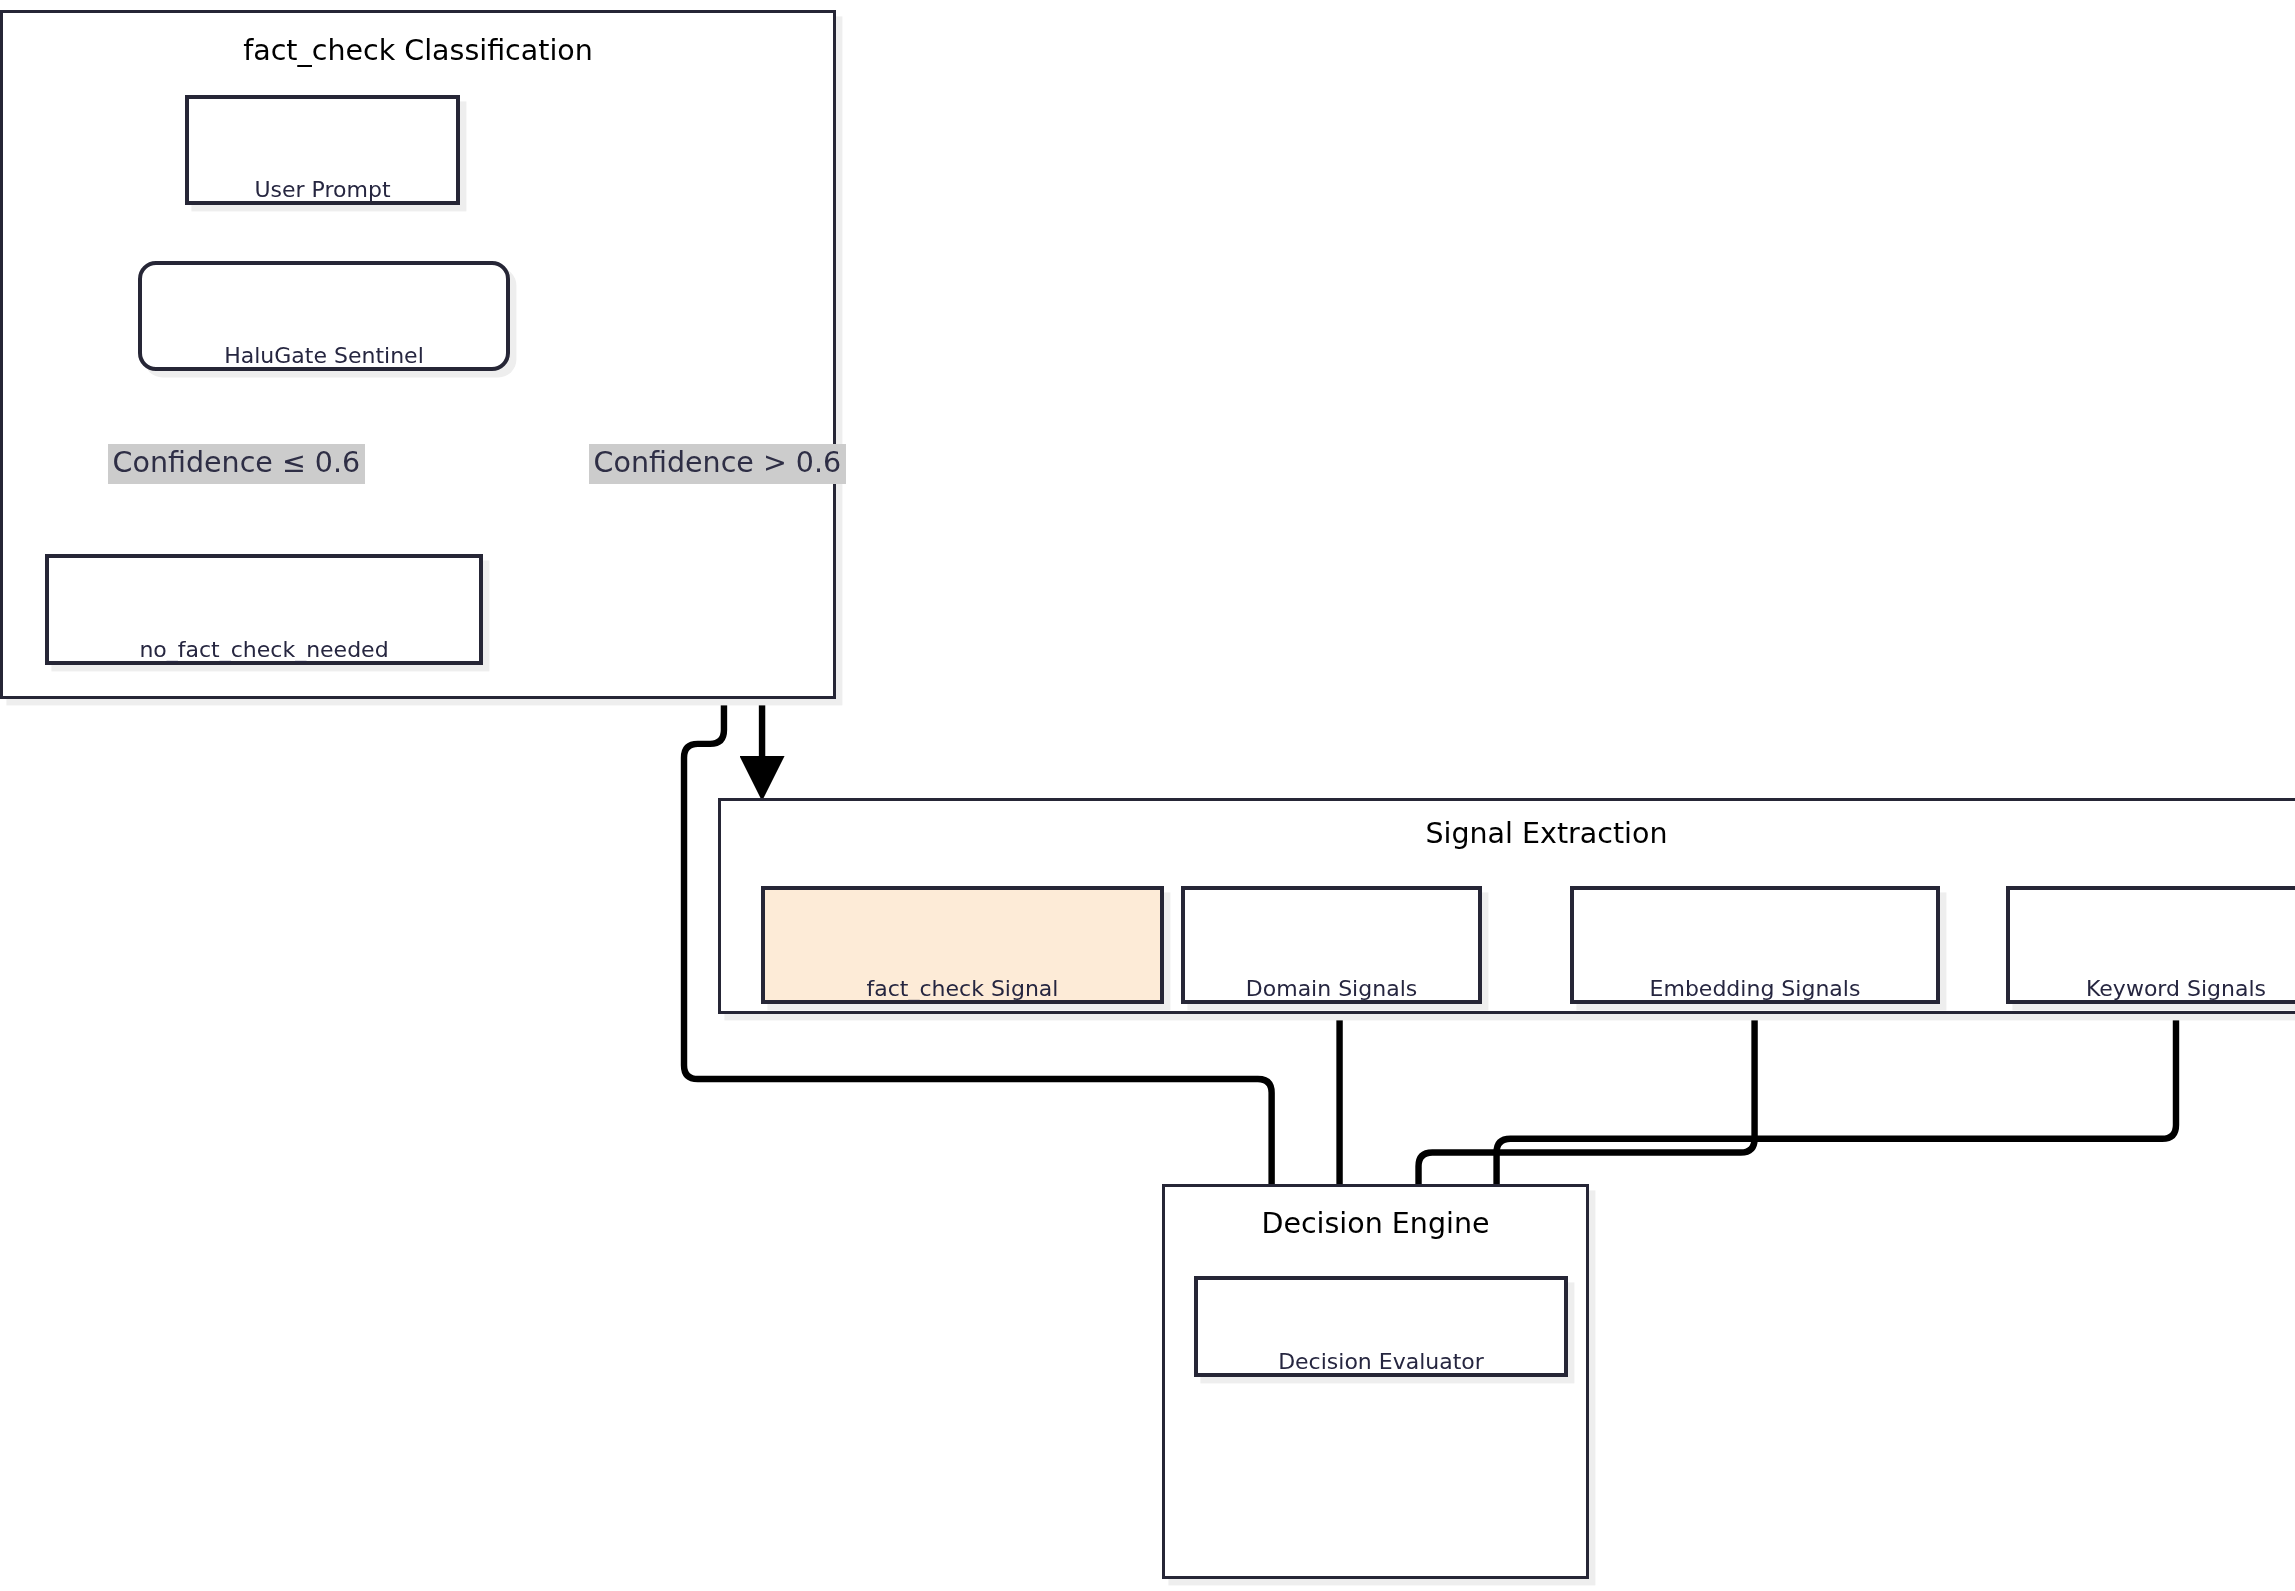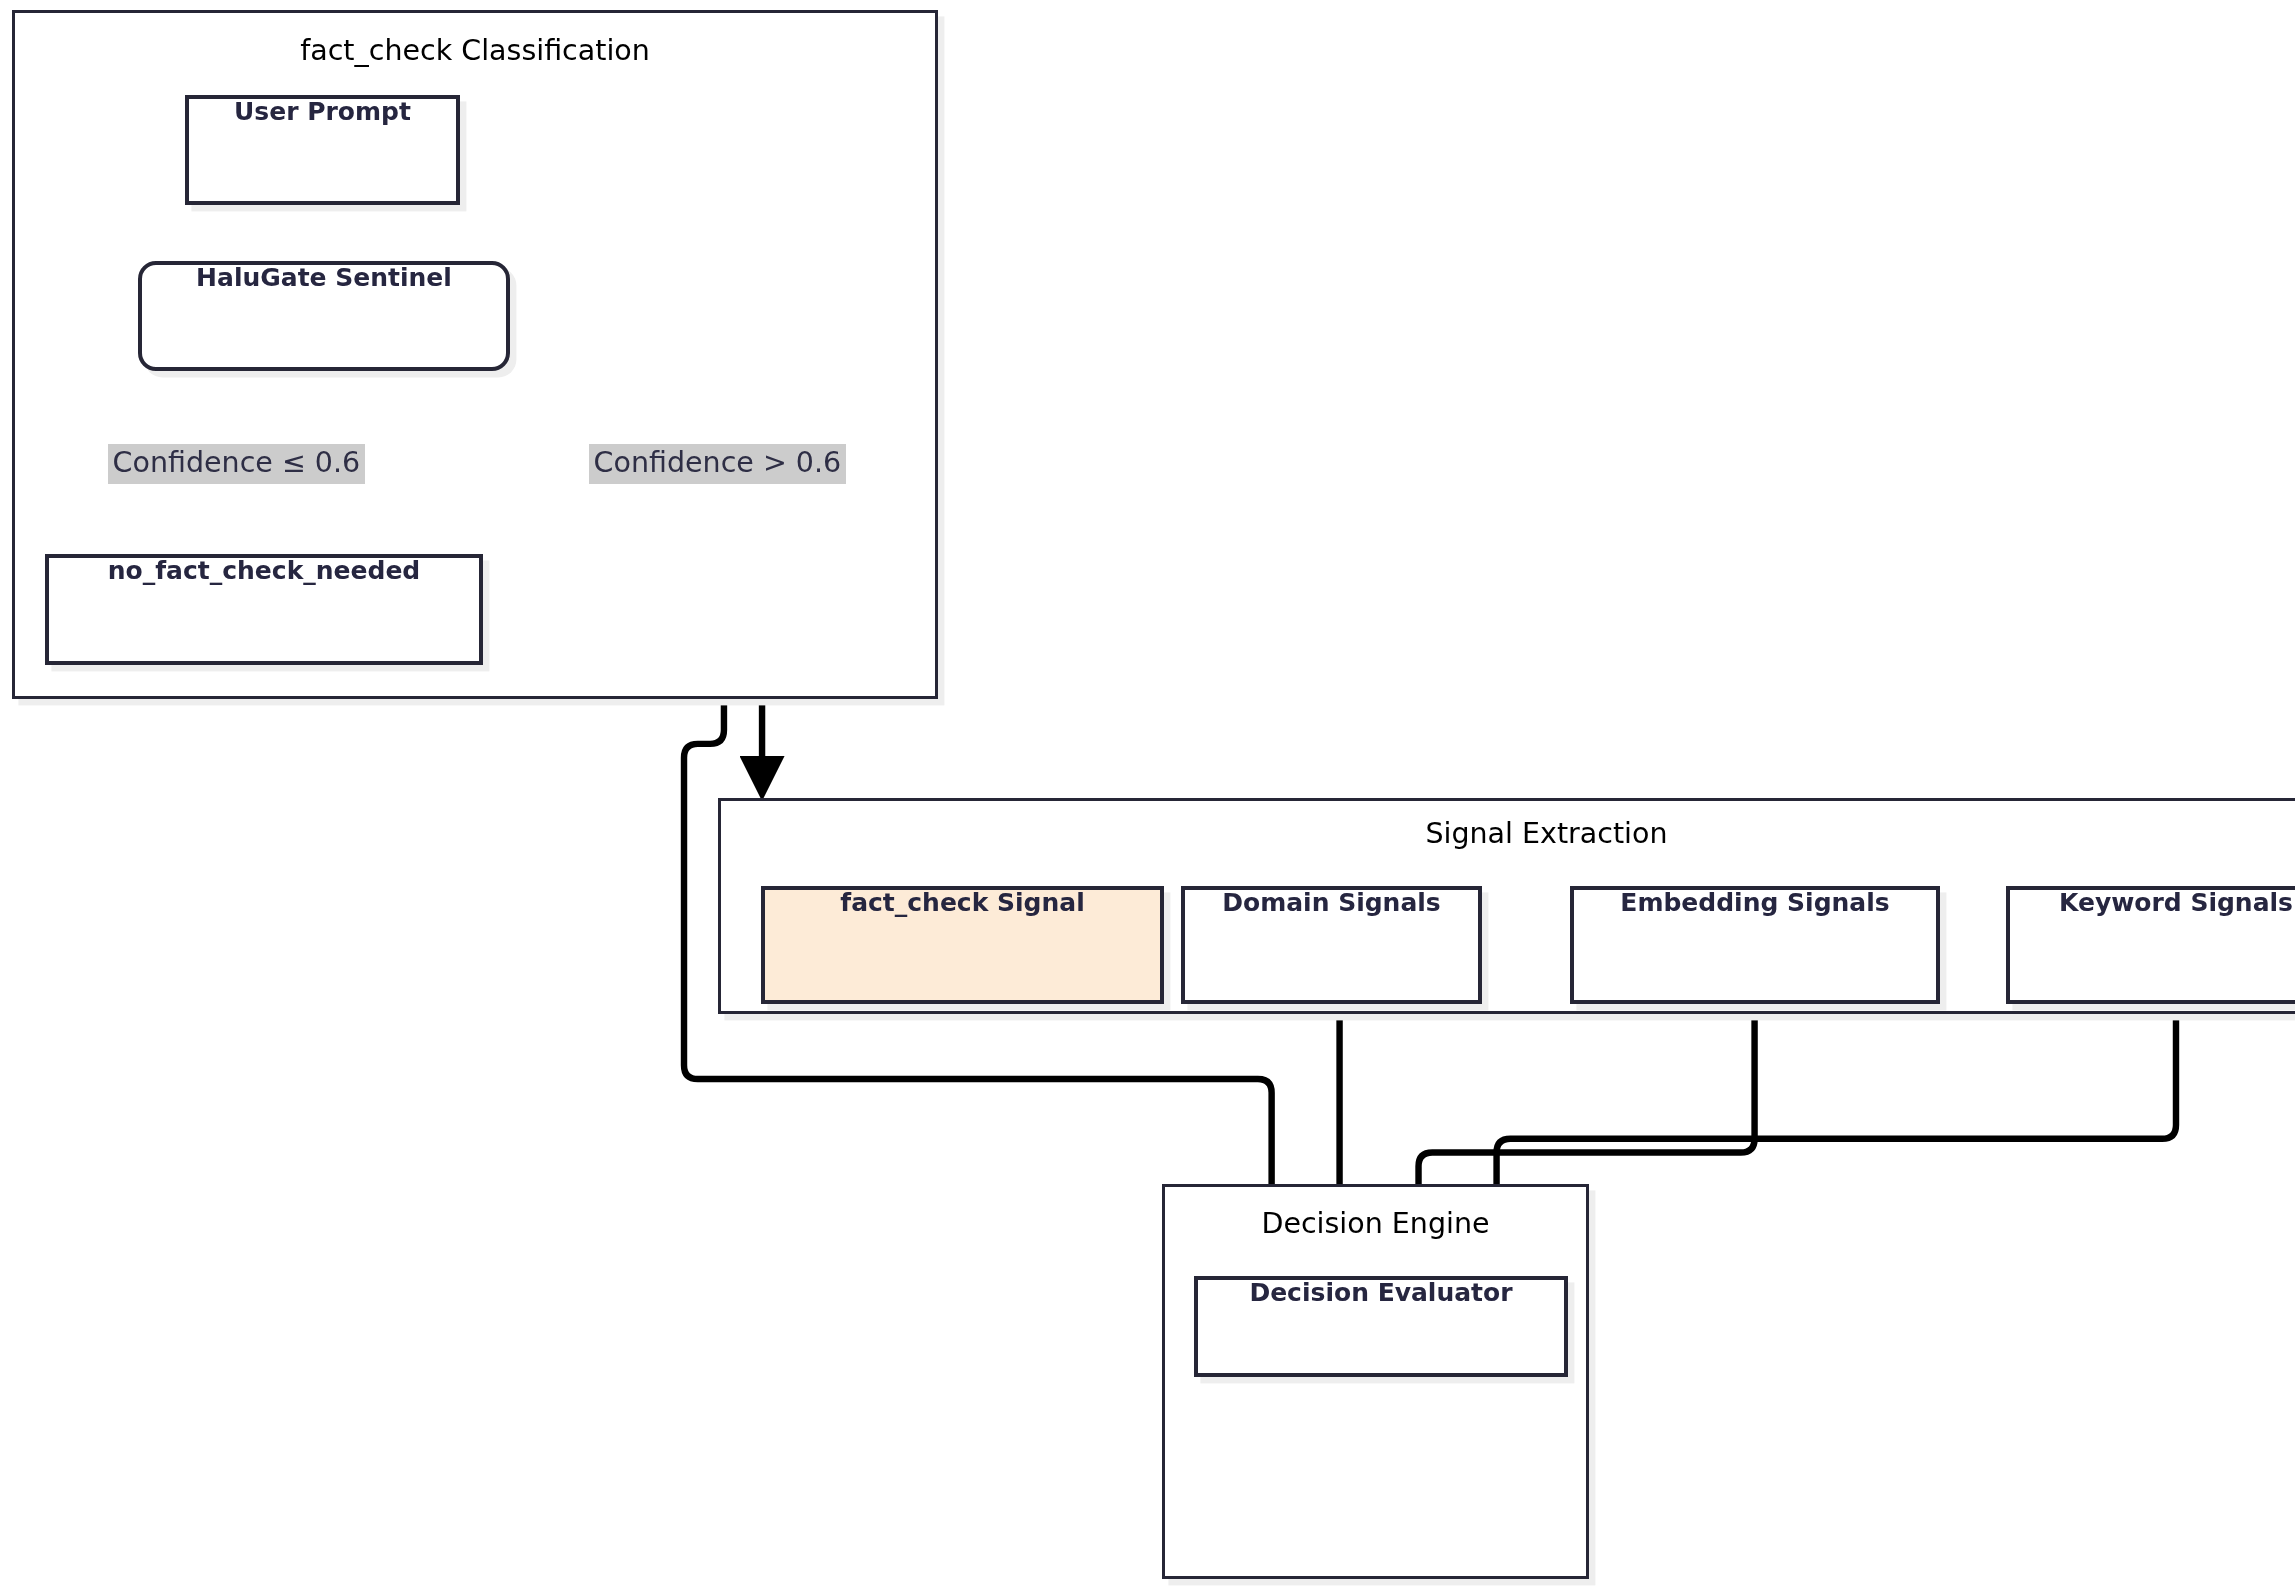--- a/index.html
+++ b/index.html
@@ -43,27 +43,26 @@
     white-space: nowrap;
     line-height: 1;
   }
   .node {
     position: absolute;
     box-sizing: border-box;
     border: 4.1px solid #262636;
     background: #ffffff;
     box-shadow: 6.4px 6.4px 0 0 #eeeeee;
     display: flex;
-    align-items: flex-start;
+    align-items: flex-end;
     justify-content: center;
     color: #262640;
-    font-size: 25px;
+    font-size: 22px;
     line-height: 1;
     white-space: nowrap;
-    font-weight: bold;
   }
   .node.green { background: #cde6ce; }
   .node.peach { background: #fdebd7; }
   .edge-label {
     position: absolute;
     background: #cccccc;
     color: #2e2e45;
     font-size: 28.5px;
     line-height: 1.15;
     padding: 2.8px 4.6px 4.6px 4.6px;
@@ -98,21 +97,21 @@
 
     <path d="M 3822 2190 L 3822 2480 Q 3822 2510 3792 2510 L 3120 2510 Q 3090 2510 3090 2540
              L 3090 2770" stroke="#000000" stroke-width="14" fill="none" marker-end="url(#arrow)"></path>
 
     <path d="M 4740 2190 L 4740 2450 Q 4740 2480 4710 2480 L 3290 2480 Q 3260 2480 3260 2510
              L 3260 2770" stroke="#000000" stroke-width="14" fill="none" marker-end="url(#arrow)"></path>
 
     <path d="M 3008 3000 L 3008 3110" stroke="#000000" stroke-width="14" fill="none" marker-end="url(#arrow)"></path>
   </svg>
 
-  <div class="subgraph" style="left:12px; top:10px; width:926px; height:689px;padding-left:48px;">
+  <div class="subgraph" style="left:0; top:10px; width:836px; height:689px;padding-left:48px;">
     <div class="subgraph-title" style="top:24px;">fact_check Classification</div>
   </div>
 
   <div class="subgraph" style="left:718px; top:798px; width:1657px; height:216px;">
     <div class="subgraph-title" style="top:19px;">Signal Extraction</div>
   </div>
 
   <div class="subgraph" style="left:1162px; top:1184px; width:427px; height:395px;">
     <div class="subgraph-title" style="top:23px;">Decision Engine</div>
   </div>

